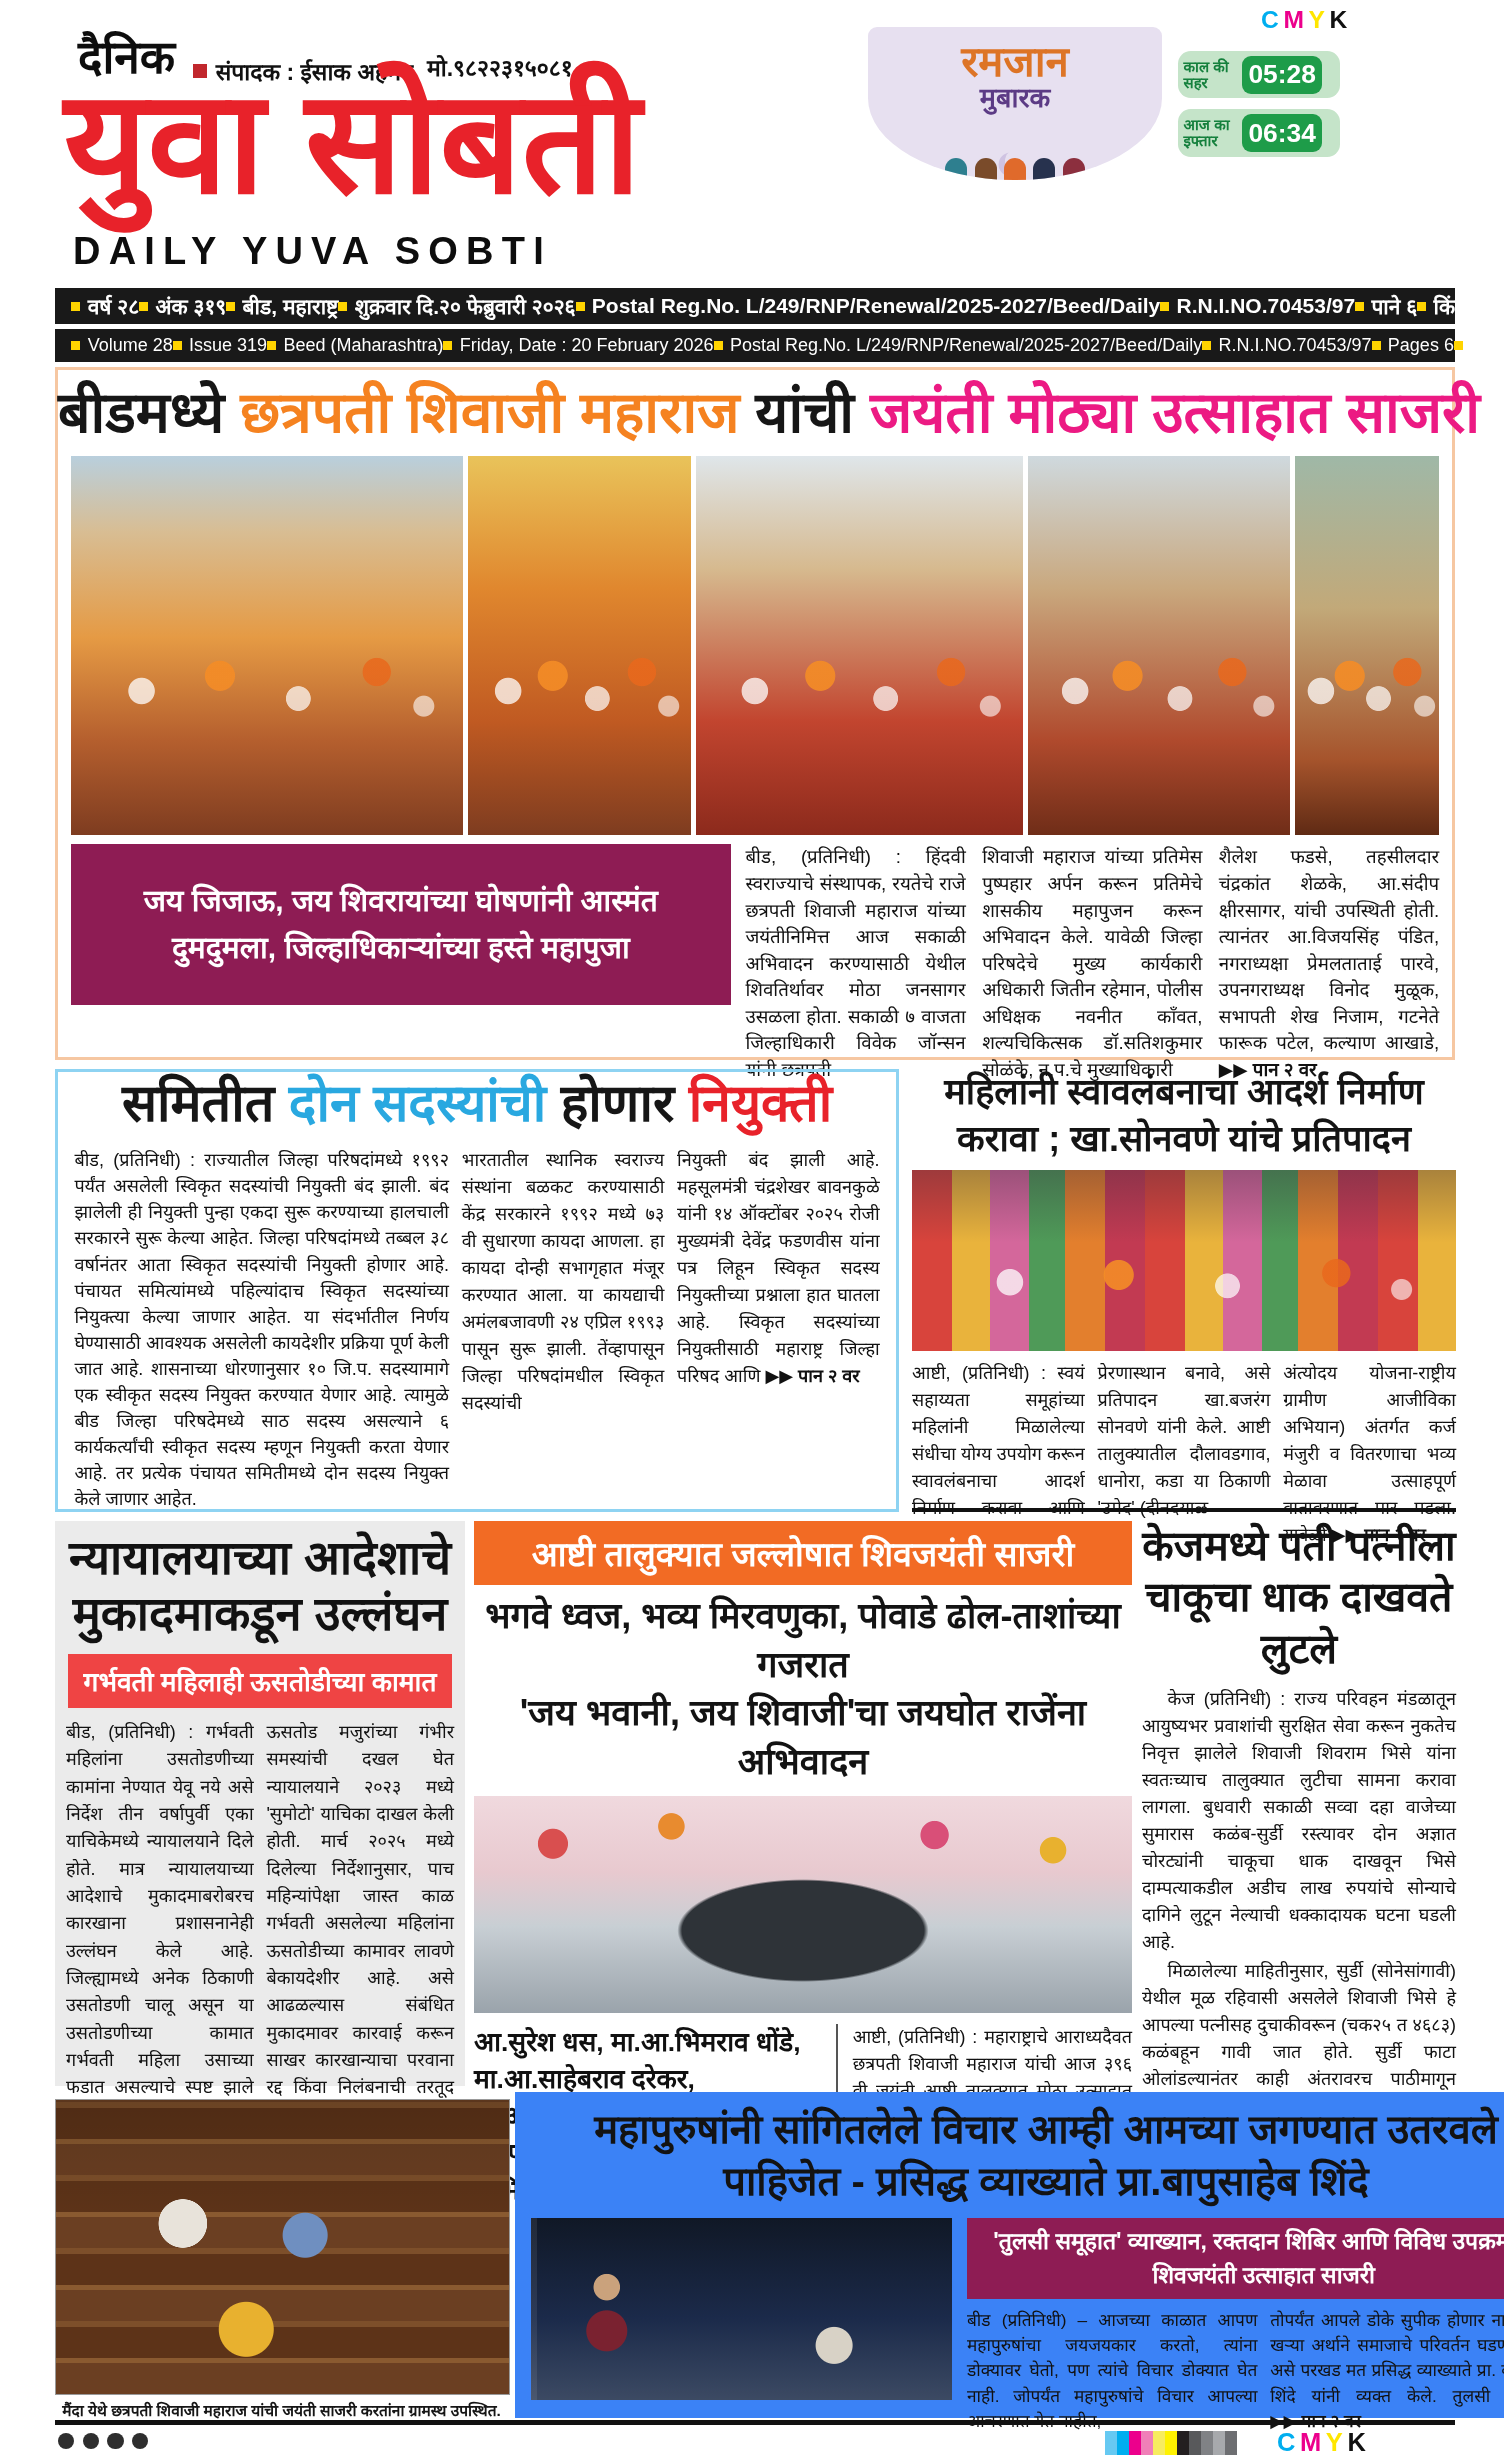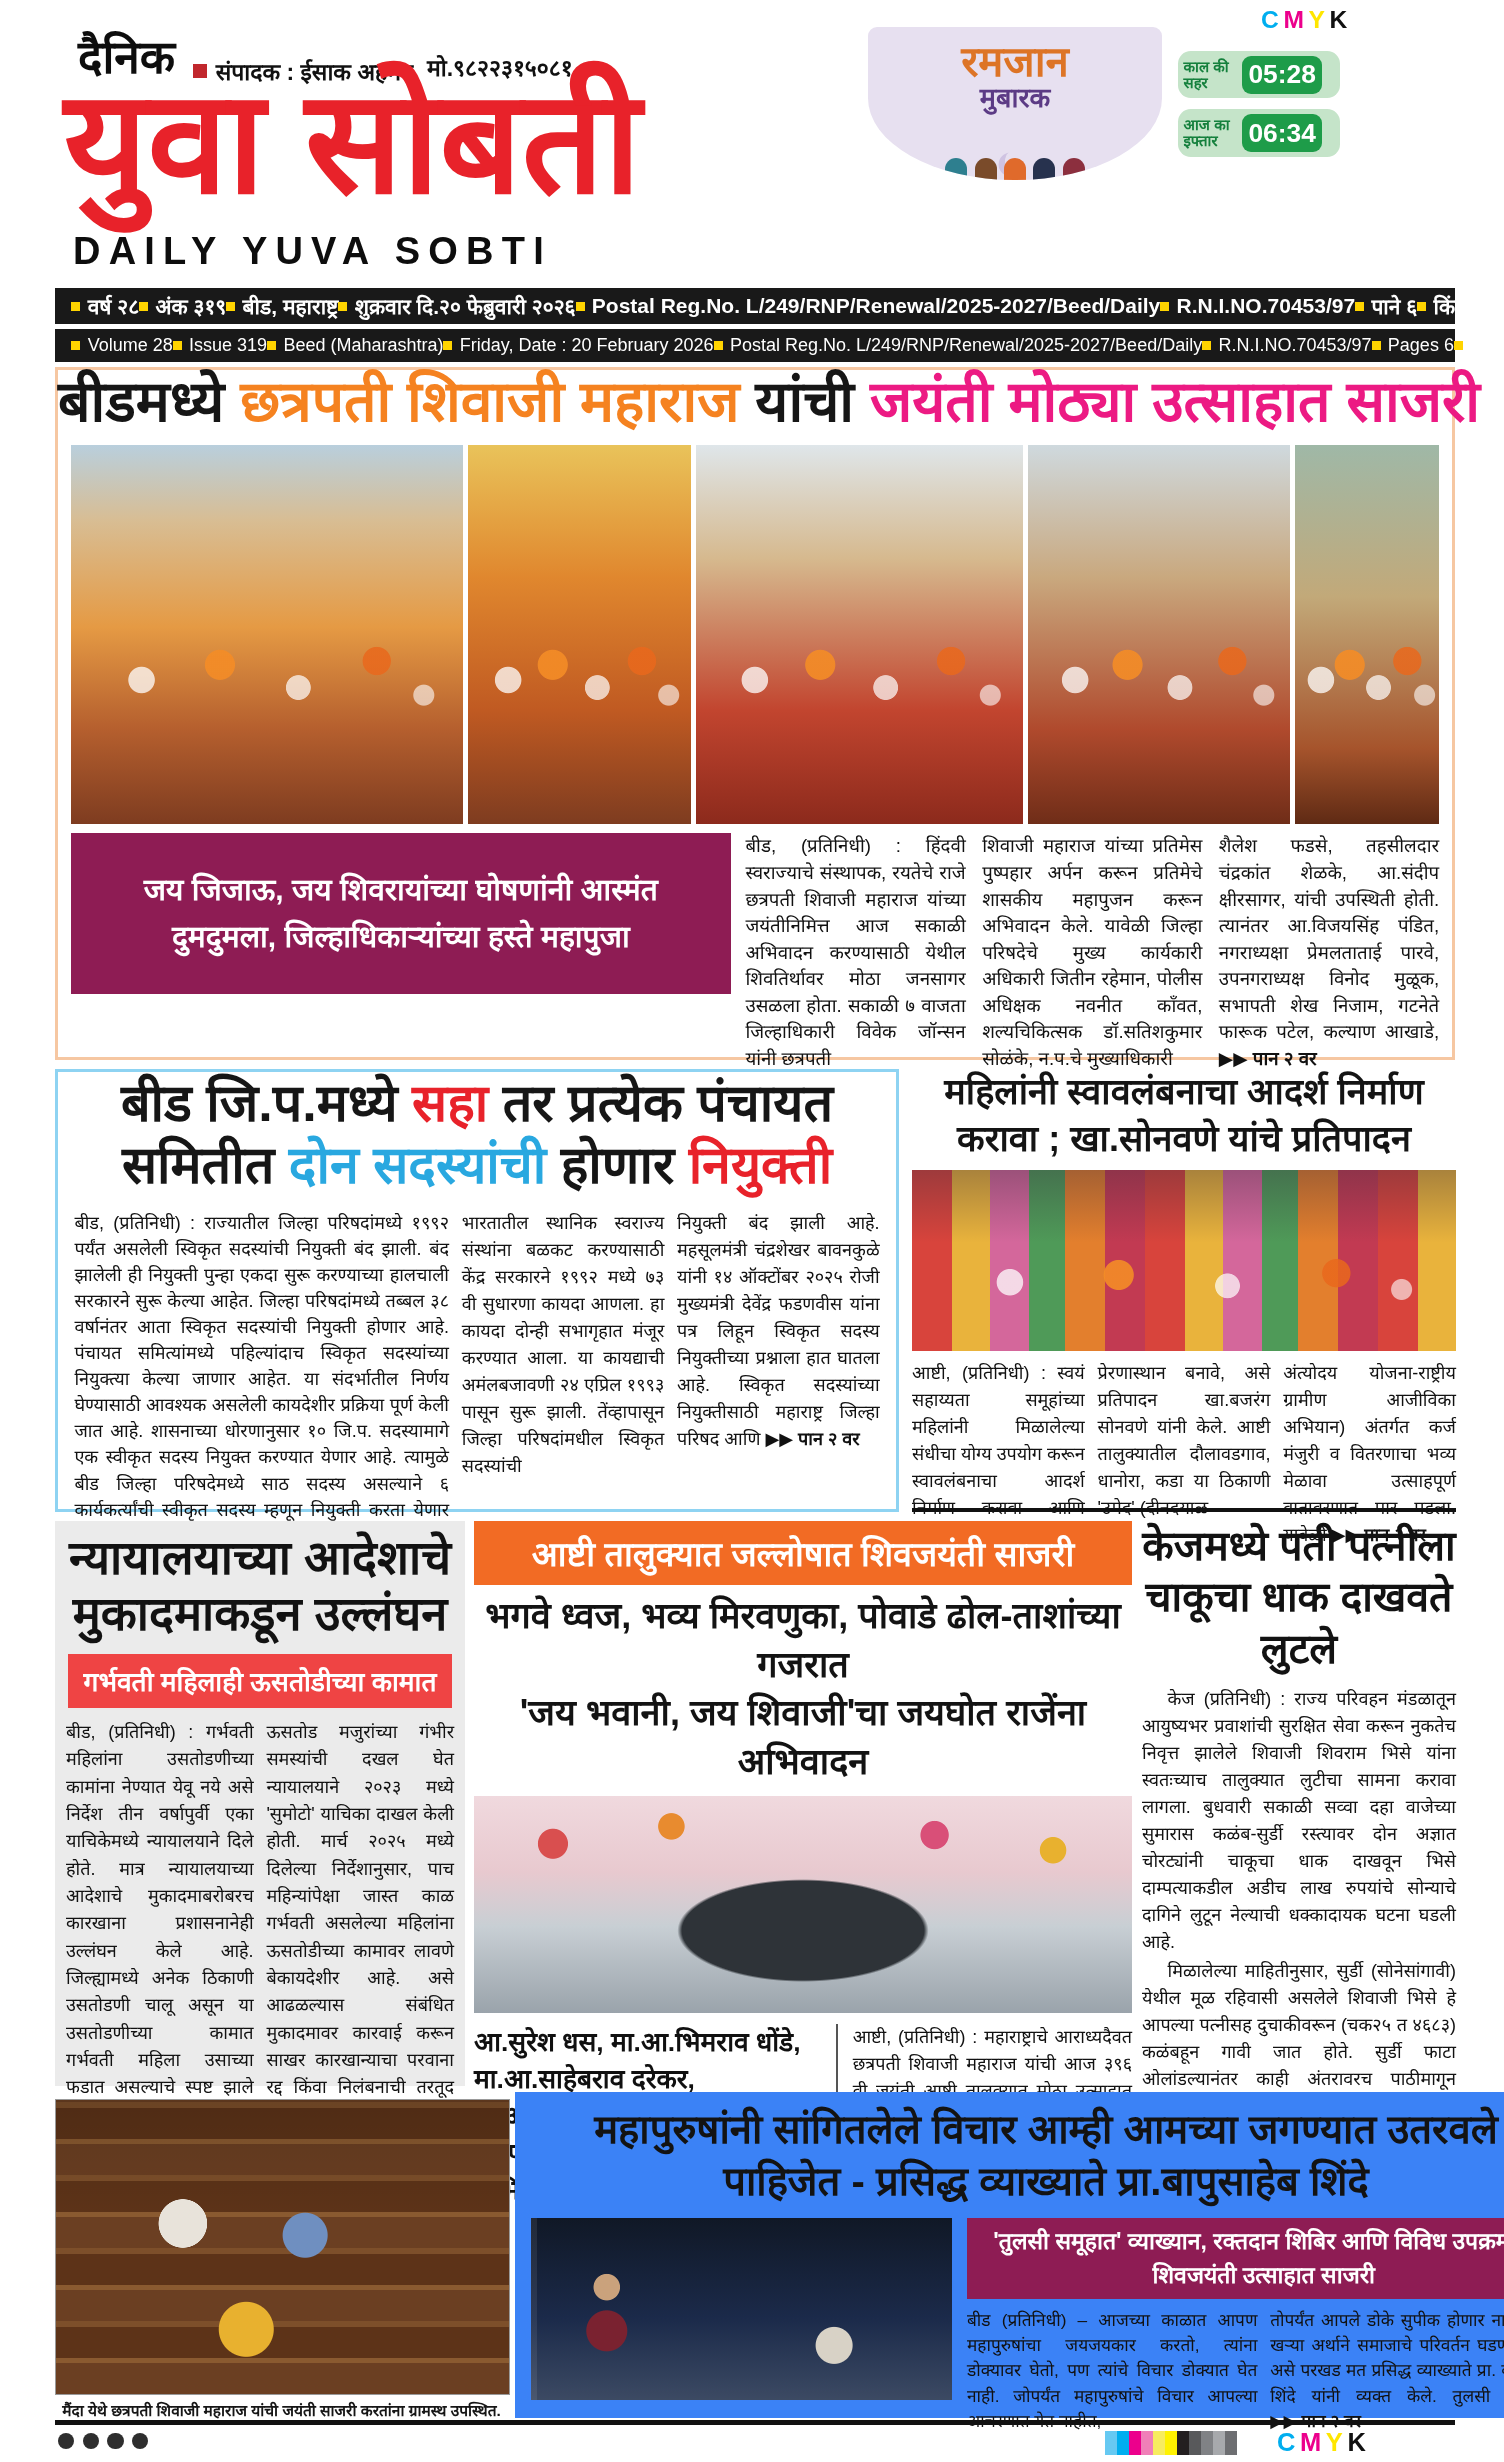--- a/index.html
+++ b/index.html
@@ -35,21 +35,21 @@
   
   .infobar { position:absolute; left:55px; width:1400px; background:#191919; color:#fff;
              display:flex; align-items:center; justify-content:space-between; padding:0 16.4px; box-sizing:border-box; }
   .infobar.mr { top:288px; height:36px; font-size:21px; font-weight:700; }
   .infobar.en { top:329px; height:33px; font-size:18px; font-weight:400; }
   .ib-item { display:flex; align-items:center; gap:7.3px; white-space:nowrap; }
   .ib-item::before { content:""; width:9px; height:9px; background:#ffd400; display:inline-block; }
 
   
   .lead-box { position:absolute; left:55px; top:367px; width:1400px; height:693px; border:3.6px solid #f6c7a2; box-sizing:border-box; }
-  .lead-headline { text-align:center; font-size:57px; font-weight:800; line-height:1.1; white-space:nowrap; }
+  .lead-headline { text-align:center; margin-top:11px; font-size:57px; font-weight:800; line-height:1.1; white-space:nowrap; }
   .hl-black{color:#161616} .hl-orange{color:#f58220} .hl-magenta{color:#ec1a83}
   .lead-photos { display:flex; gap:5.5px; margin:12.8px 12.8px 9px; height:379px; }
   .photo { position:relative; overflow:hidden; background:#caa27c; }
   .lead-photos .photo { height:100%; }
   .ph1{flex:3.0; background:linear-gradient(180deg,#b9cfdd 0%,#d8bd93 20%,#e59a44 48%,#b55f2e 75%,#7e3c20 100%);}
   .ph2{flex:1.7; background:linear-gradient(180deg,#e9c35a 0%,#e0872e 35%,#c05a22 70%,#7e3c20 100%);}
   .ph3{flex:2.5; background:linear-gradient(180deg,#dfe6ea 0%,#d6b98e 30%,#c2452f 70%,#8c2a1c 100%);}
   .ph4{flex:2.0; background:linear-gradient(180deg,#cfd9de 0%,#c9a87e 35%,#b04a2d 75%,#6f2d18 100%);}
   .ph5{flex:1.1; background:linear-gradient(180deg,#9fb8a7 0%,#c2a979 40%,#a6542c 80%,#5f2a14 100%);}
   .photo::before { content:""; position:absolute; inset:0;
@@ -231,23 +231,20 @@
         <div class="bodycol">
           <span>शैलेश फडसे, तहसीलदार चंद्रकांत शेळके, आ.संदीप क्षीरसागर, यांची उपस्थिती होती. त्यानंतर आ.विजयसिंह पंडित, नगराध्यक्षा प्रेमलताताई पारवे, उपनगराध्यक्ष विनोद मुळूक, सभापती शेख निजाम, गटनेते फारूक पटेल, कल्याण आखाडे,</span>
           <span class="jump">▶▶ पान २ वर</span>
         </div>
       </div>
     </div>
   </div>
 
   <div class="zp-box">
     <div class="zp-headline">
-      <span>बीड जि.प.मध्ये </span><span class="zp-red">सहा</span><span> तर प्रत्येक पंचायत</span>
-    </div>
-    <div class="zp-headline">
       <span>समितीत </span><span class="zp-blue">दोन सदस्यांची</span><span> होणार </span><span class="zp-red">नियुक्ती</span>
     </div>
     <div class="zp-body">
       <div class="zp-intro">बीड, (प्रतिनिधी) : राज्यातील जिल्हा परिषदांमध्ये १९९२ पर्यंत असलेली स्विकृत सदस्यांची नियुक्ती बंद झाली. बंद झालेली ही नियुक्ती पुन्हा एकदा सुरू करण्याच्या हालचाली सरकारने सुरू केल्या आहेत. जिल्हा परिषदांमध्ये तब्बल ३८ वर्षानंतर आता स्विकृत सदस्यांची नियुक्ती होणार आहे. पंचायत समित्यांमध्ये पहिल्यांदाच स्विकृत सदस्यांच्या नियुक्त्या केल्या जाणार आहेत. या संदर्भातील निर्णय घेण्यासाठी आवश्यक असलेली कायदेशीर प्रक्रिया पूर्ण केली जात आहे. शासनाच्या धोरणानुसार १० जि.प. सदस्यामागे एक स्वीकृत सदस्य नियुक्त करण्यात येणार आहे. त्यामुळे बीड जिल्हा परिषदेमध्ये साठ सदस्य असल्याने ६ कार्यकर्त्यांची स्वीकृत सदस्य म्हणून नियुक्ती करता येणार आहे. तर प्रत्येक पंचायत समितीमध्ये दोन सदस्य नियुक्त केले जाणार आहेत.</div>
       <div class="zp-col">भारतातील स्थानिक स्वराज्य संस्थांना बळकट करण्यासाठी केंद्र सरकारने १९९२ मध्ये ७३ वी सुधारणा कायदा आणला. हा कायदा दोन्ही सभागृहात मंजूर करण्यात आला. या कायद्याची अमंलबजावणी २४ एप्रिल १९९३ पासून सुरू झाली. तेंव्हापासून जिल्हा परिषदांमधील स्विकृत सदस्यांची</div>
       <div class="zp-col">
         <span>नियुक्ती बंद झाली आहे. महसूलमंत्री चंद्रशेखर बावनकुळे यांनी १४ ऑक्टोंबर २०२५ रोजी मुख्यमंत्री देवेंद्र फडणवीस यांना पत्र लिहून स्विकृत सदस्य नियुक्तीच्या प्रश्नाला हात घातला आहे. स्विकृत सदस्यांच्या नियुक्तीसाठी महाराष्ट्र जिल्हा परिषद आणि</span>
         <span class="jump">▶▶ पान २ वर</span>
       </div>
     </div>

